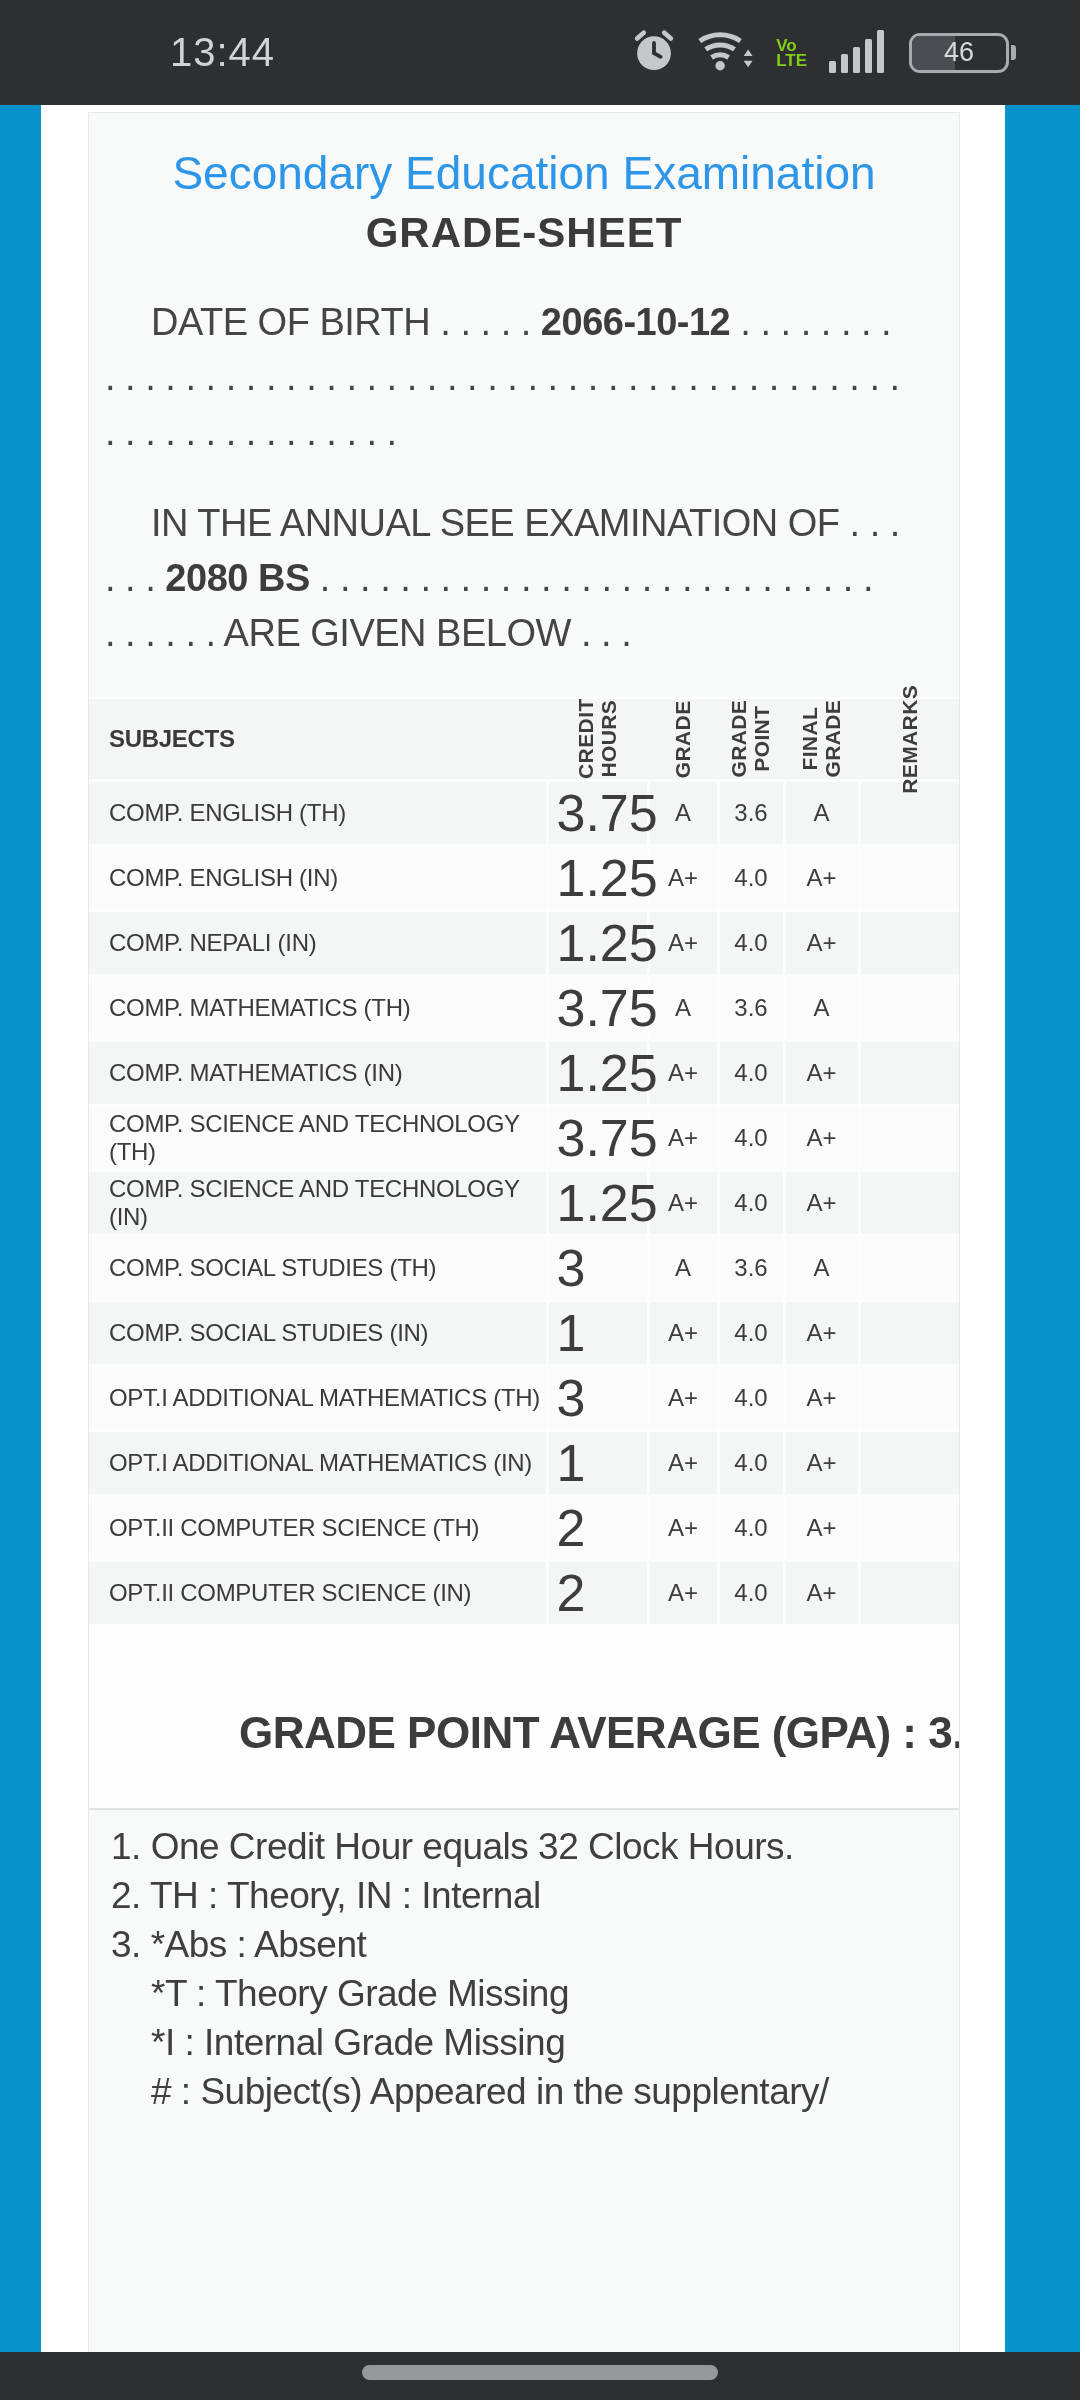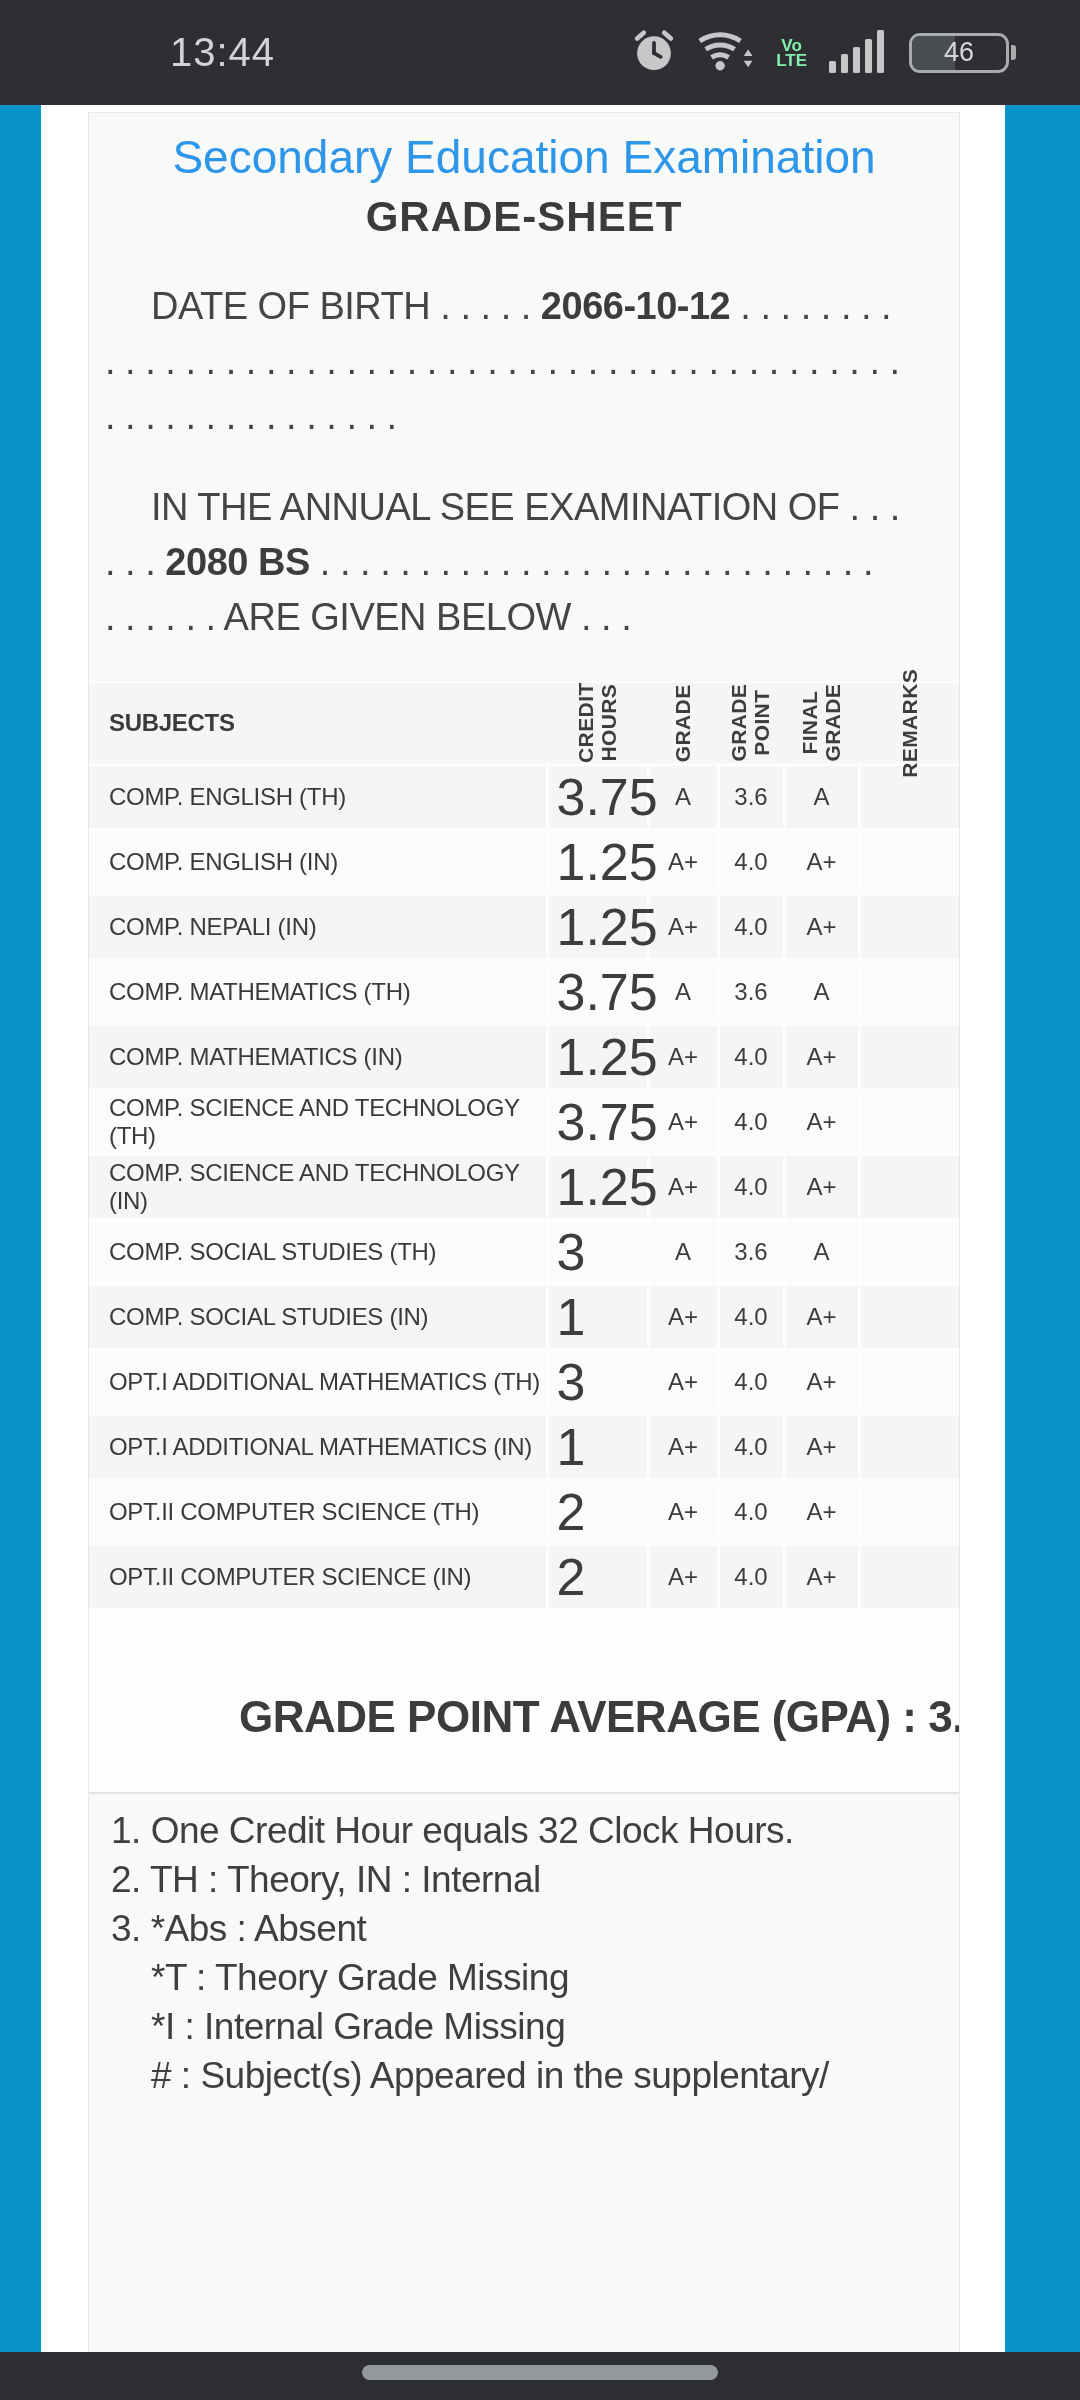--- a/index.html
+++ b/index.html
@@ -4,38 +4,38 @@
 <style>
   * { margin:0; padding:0; box-sizing:border-box; }
   html,body { width:1080px; height:2400px; background:#fff; font-family:"Liberation Sans","DejaVu Sans",sans-serif; }
   .screen { position:relative; width:1080px; height:2400px; overflow:hidden; background:#ffffff; }
 
   
   .status-bar { position:absolute; top:0; left:0; right:0; height:105px; background:#2d2f33;
                 display:flex; align-items:center; }
   .status-time { color:#d2d3d4; font-size:40px; letter-spacing:1px; margin-left:170px; }
   .status-icons { margin-left:auto; margin-right:64px; display:flex; align-items:center; gap:22px; }
-  .volte { color:#86efac; font-size:17px; font-weight:700; line-height:15px; text-align:center; }
+  .volte { color:#84cc16; font-size:17px; font-weight:700; line-height:15px; text-align:left; }
   .battery { display:flex; align-items:center; }
   .batt-body { position:relative; width:100px; height:40px; border:3px solid #a9abad; border-radius:11px;
                overflow:hidden; display:flex; align-items:center; justify-content:center; }
   .batt-fill { position:absolute; left:0; top:0; bottom:0; width:46%; background:#4a4d52; }
   .batt-text { position:relative; color:#d7d8d9; font-size:27px; }
   .batt-nub { width:5px; height:15px; background:#a9abad; border-radius:0 3px 3px 0; margin-left:2px; }
 
   
   .page { position:absolute; top:105px; left:0; right:0; bottom:48px; background:#ffffff; overflow:hidden; }
   .blue-strip { position:absolute; top:0; bottom:0; background:var(--accent-blue,#0894cb); }
   .blue-strip.left  { left:0;  width:41px; }
   .blue-strip.right { right:0; width:75px; }
 
   .card { position:absolute; top:7px; left:88px; width:872px; bottom:-2px; background:#f8f9f9;
           border:1px solid #e6e7e7; border-bottom:none; overflow:hidden; padding:0 16px; }
 
-  .title    { margin-top:16px; text-align:center; color:var(--title-blue,#2e96e8); font-size:46px;
+  .title    { margin-top:32px; text-align:center; color:var(--title-blue,#2e96e8); font-size:46px;
               font-weight:400; line-height:56px; }
   .subtitle { margin-top:6px; text-align:center; color:#3b3b3b; font-size:42px; font-weight:700;
               line-height:52px; letter-spacing:1px; }
 
   .intro { margin-top:36px; color:#454545; font-size:38px; line-height:55px; letter-spacing:-0.5px; }
   .intro .para { margin-bottom:36px; }
   .intro .line { white-space:nowrap; overflow:hidden; }
   .intro .line.indent { padding-left:46px; }
   .intro b { color:#3d3d3d; }
 

